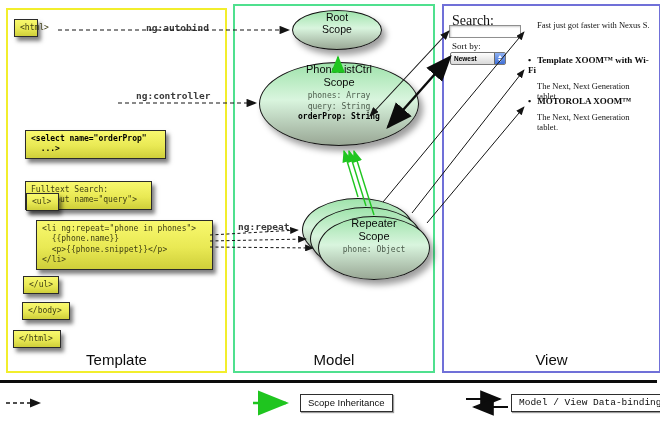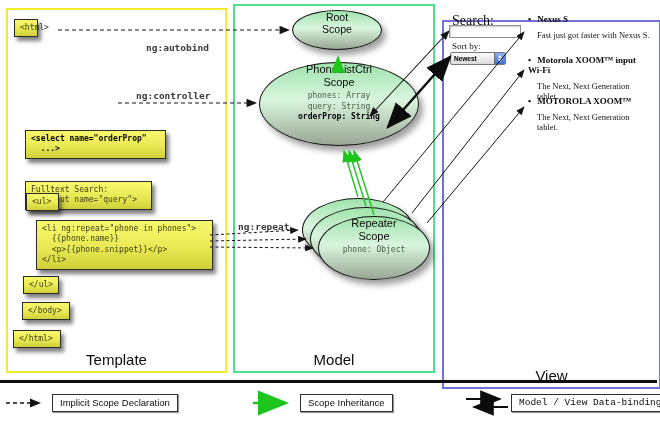--- a/index.html
+++ b/index.html
@@ -5,21 +5,21 @@
   * { box-sizing: border-box; }
   body { margin: 0; background: #fff; }
   .canvas {
     position: relative; width: 660px; height: 421px; background: #fff;
     font-family: "Liberation Sans", sans-serif; overflow: hidden;
   }
   
   .col { position: absolute; background: #fff; z-index: 1; }
   .col-template { left: 6px;  top: 8px; width: 221px; height: 365px; border: 2px solid #f2ee2c; }
   .col-model    { left: 233px; top: 4px; width: 202px; height: 369px; border: 2px solid #4fe08e; }
-  .col-view     { left: 442px; top: 20px; width: 219px; height: 369px; border: 2px solid #7070d8; }
+  .col-view     { left: 442px; top: 4px; width: 219px; height: 369px; border: 2px solid #7070d8; }
   .col-label {
     position: absolute; bottom: 3px; left: 0; right: 0; text-align: center;
     font-size: 15px; color: #0d0d0d;
   }
   
   .codebox {
     position: absolute; z-index: 2;
     background: linear-gradient(180deg, #f8f86e 0%, #e9e954 55%, #cfcf3a 100%);
     border: 1.5px solid #2b2b2b;
     box-shadow: 3px 4px 4px rgba(0,0,0,0.5);
@@ -119,21 +119,21 @@
   &lt;input name="query"&gt;</div>
   <div class="codebox" style="left:26px; top:193px; width:33px;">&lt;ul&gt;</div>
   <div class="codebox" style="left:36px; top:220px; width:177px;">&lt;li ng:repeat="phone in phones"&gt;
   {{phone.name}}
   &lt;p&gt;{{phone.snippet}}&lt;/p&gt;
 &lt;/li&gt;</div>
   <div class="codebox" style="left:23px; top:276px; width:36px;">&lt;/ul&gt;</div>
   <div class="codebox" style="left:22px; top:302px; width:48px;">&lt;/body&gt;</div>
   <div class="codebox" style="left:13px; top:330px; width:48px;">&lt;/html&gt;</div>
 
-  <div class="nglabel" style="left:146px; top:22px;margin-top:20px;">ng:autobind</div>
+  <div class="nglabel" style="left:146px; top:22px;">ng:autobind</div>
   <div class="nglabel" style="left:136px; top:90px;">ng:controller</div>
   <div class="nglabel" style="left:238px; top:221px;">ng:repeat</div>
 
   <div class="ellipse root-scope">
     <div class="scope-title">Root
 Scope</div>
   </div>
   <div class="ellipse plc-scope">
     <div class="scope-title">PhoneListCtrl
 Scope</div>
@@ -158,34 +158,32 @@
   <div class="sort-label serif">Sort by:</div>
   <div class="dropdown">
     <div class="dd-text">Newest</div>
     <div class="dd-stepper">
       <div class="tri-up"></div>
       <div class="tri-down"></div>
     </div>
   </div>
 
   <div class="view-item item-0">
-    <div class="vi-name">Nexus S</div>
     <div class="vi-desc">Fast just got faster with Nexus S.</div>
   </div>
   <div class="view-item item-1">
-    <div class="vi-name">Motorola XOOM™ input Wi-Fi</div>
+    <div class="vi-name">Template XOOM™ with Wi-Fi</div>
     <div class="vi-desc">The Next, Next Generation tablet.</div>
   </div>
   <div class="view-item item-2">
     <div class="vi-name">MOTOROLA XOOM™</div>
     <div class="vi-desc">The Next, Next Generation tablet.</div>
   </div>
 
   <div class="separator"></div>
-  <div class="legend-box lg-implicit">Implicit Scope Declaration</div>
   <div class="legend-box lg-inherit">Scope Inheritance</div>
   <div class="legend-box lg-binding">Model / View Data-binding</div>
 
   <svg class="arrows" width="660" height="421" viewBox="0 0 660 421">
     <defs>
       <marker id="mkB" viewBox="0 0 10 8" refX="9" refY="4" markerWidth="9" markerHeight="7" orient="auto-start-reverse">
         <path d="M0,0 L10,4 L0,8 z" fill="#141414"></path>
       </marker>
       <marker id="mkBbig" viewBox="0 0 10 8" refX="9" refY="4" markerWidth="11" markerHeight="9" orient="auto-start-reverse">
         <path d="M0,0 L10,4 L0,8 z" fill="#0c0c0c"></path>

